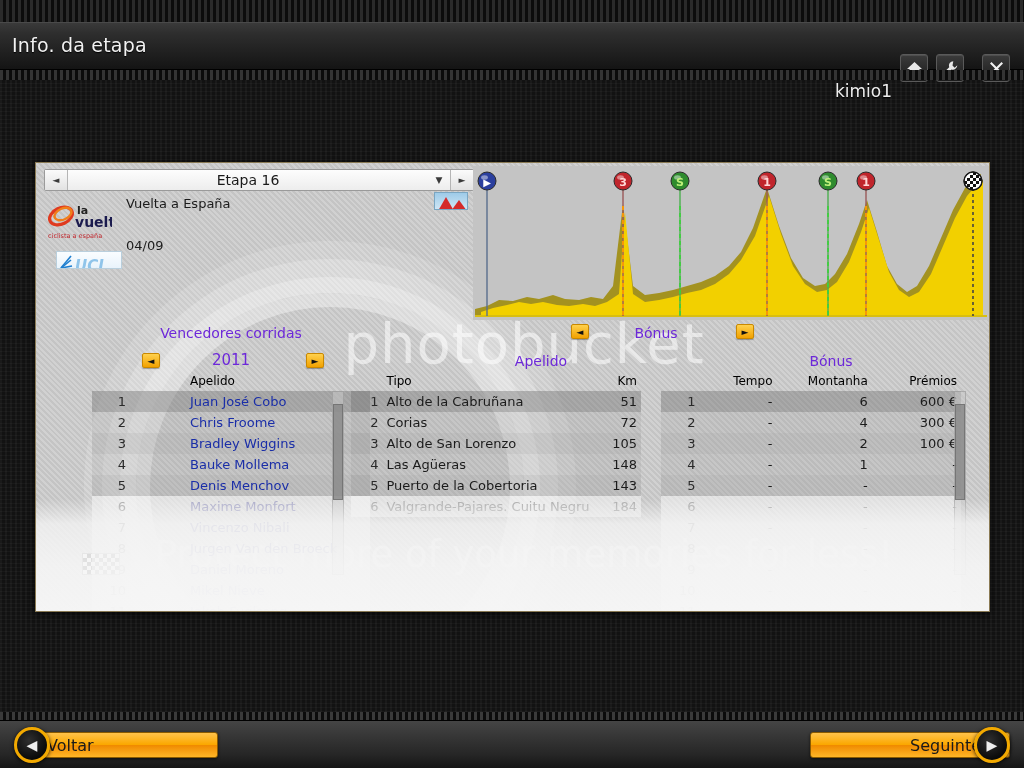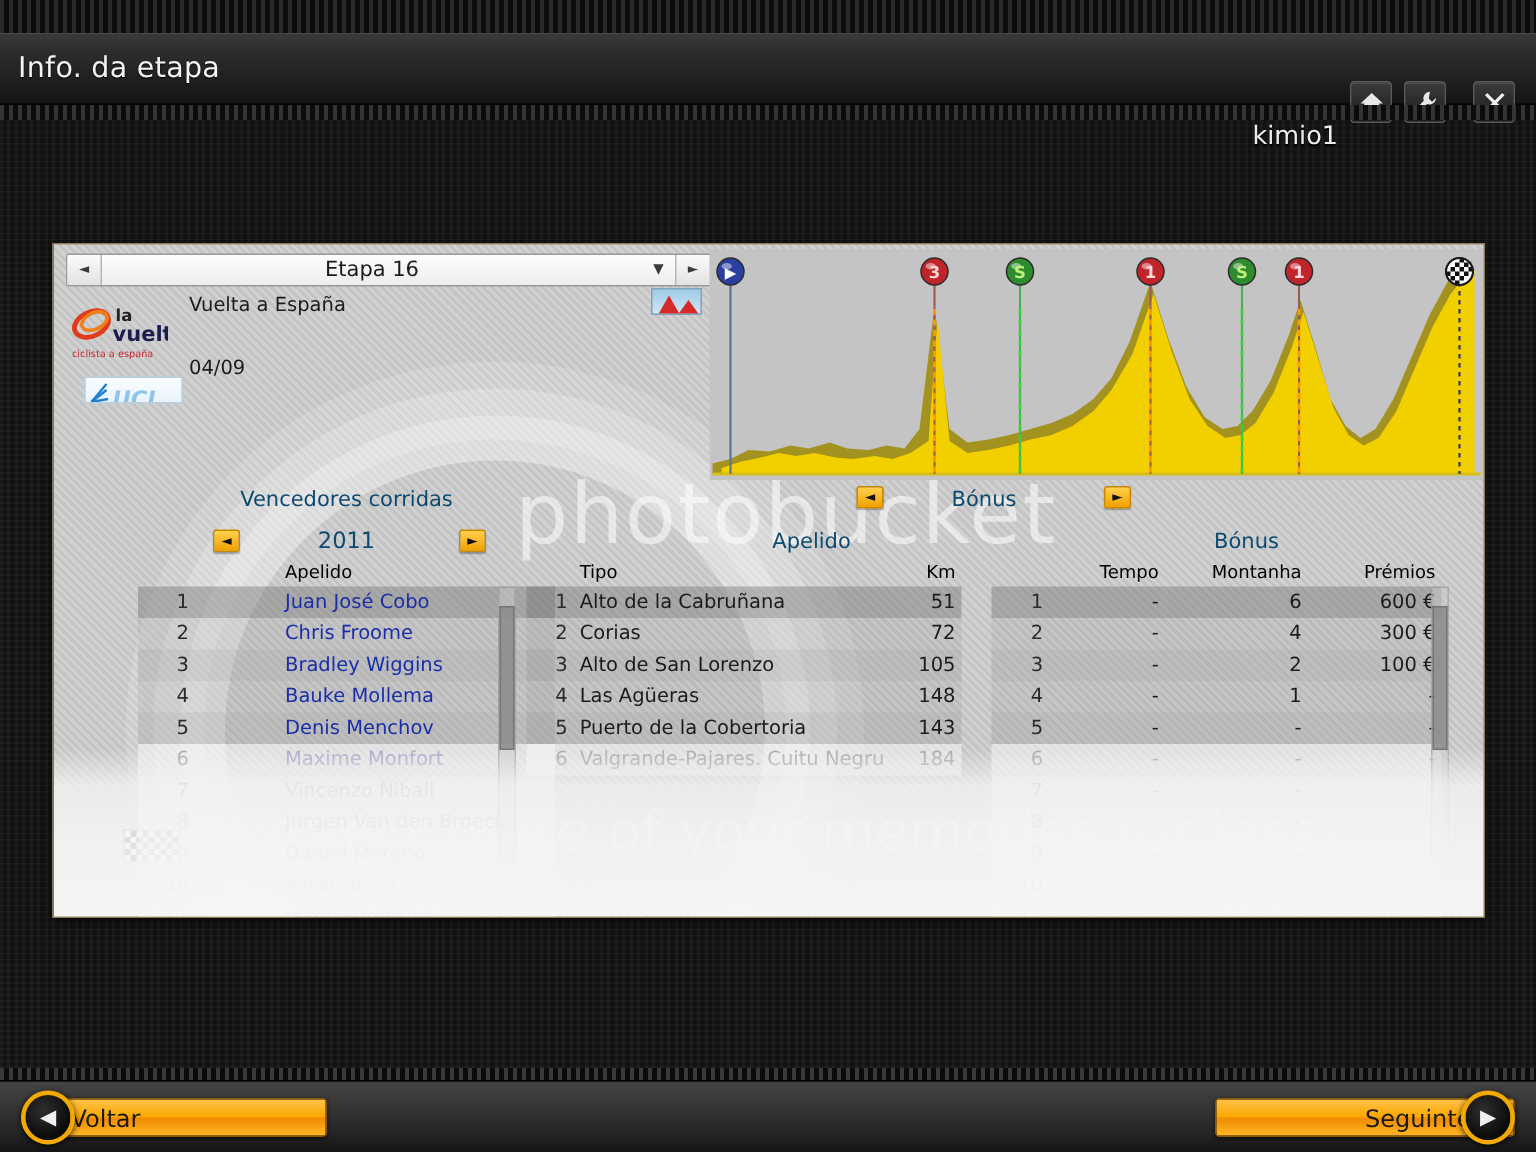--- a/index.html
+++ b/index.html
@@ -165,21 +165,21 @@
   .profile {
     position: absolute; left: 437px; top: 3px; width: 516px; height: 154px;
     overflow: visible;
   }
   .profile svg { display: block; }
 
   
   .col-head {
     position: absolute;
     text-align: center;
-    font-size: 14px; color: #0c4a6e;
+    font-size: 14px; color: #6d28d9;
   }
   .yb {
     position: absolute; width: 18px; height: 15px;
     background: linear-gradient(180deg,#ffd14d,#f2a100);
     border: 1px solid #c98800;
     box-sizing: border-box;
     display: flex; align-items: center; justify-content: center;
     font-size: 9px; color: #111;
     border-radius: 2px;
     box-shadow: 0 1px 1px rgba(0,0,0,.3);

